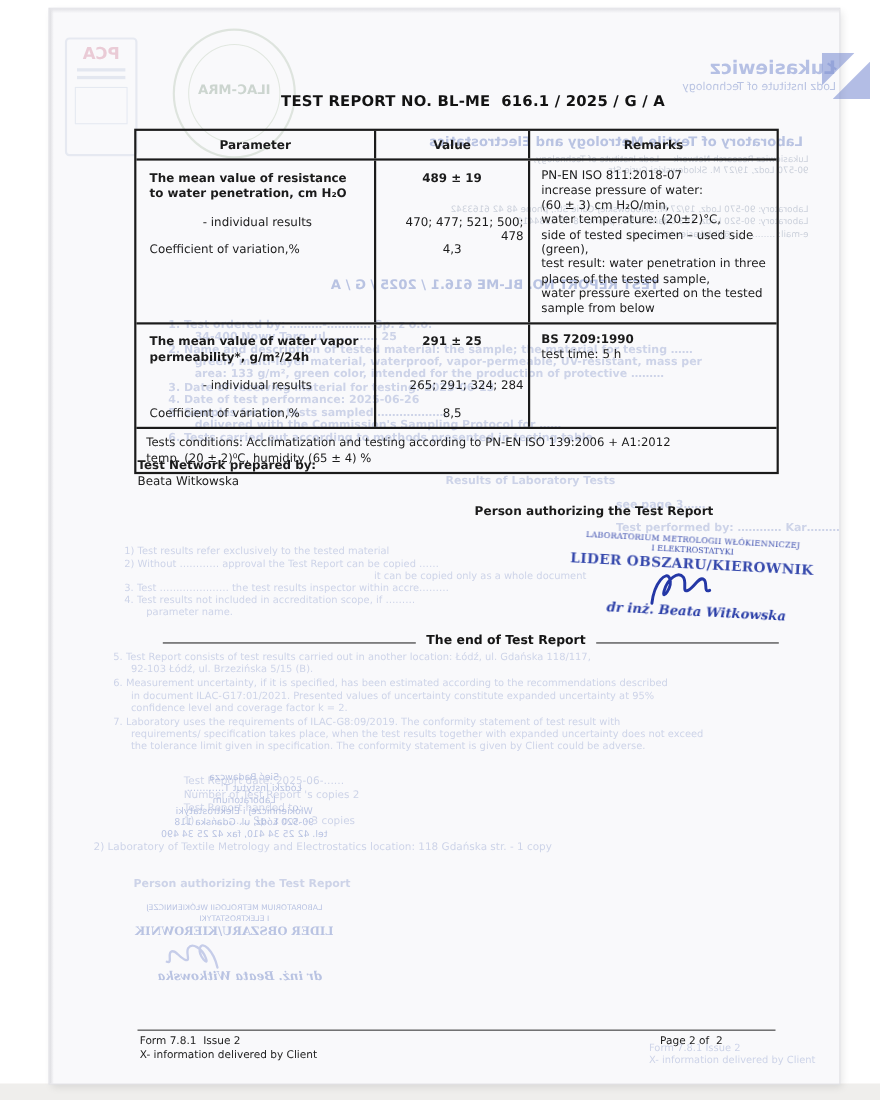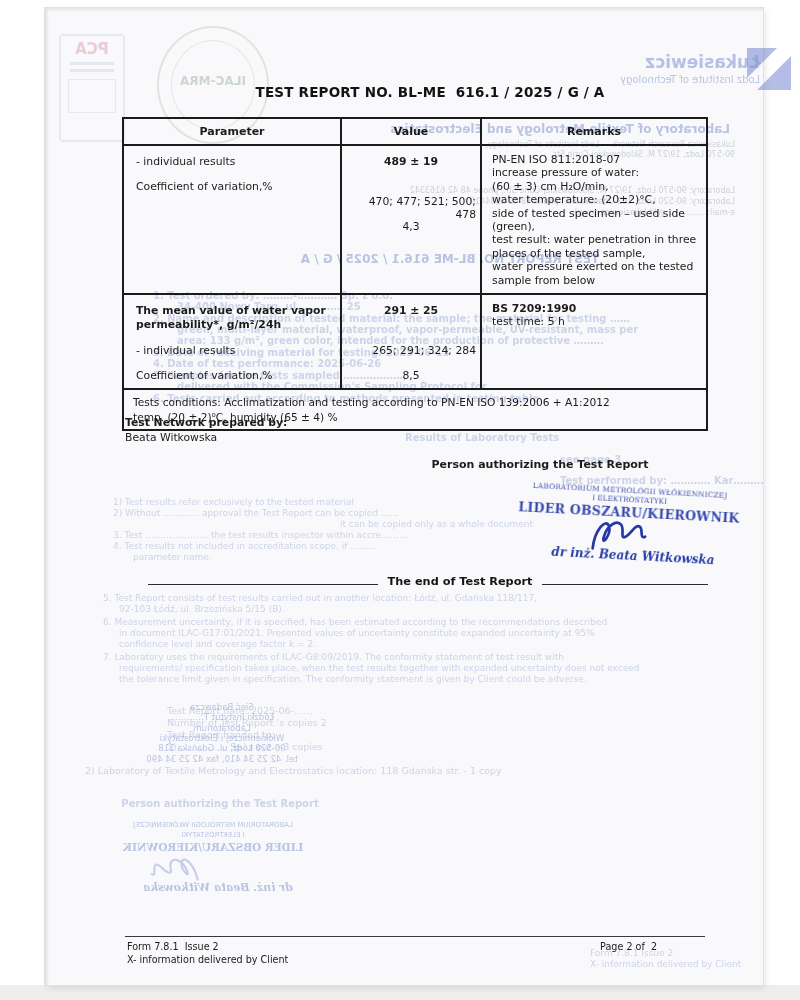--- a/index.html
+++ b/index.html
@@ -52,21 +52,21 @@
   .thead,.trow{display:grid;grid-template-columns:218px 140px auto;box-sizing:border-box;}
   .thead{border-bottom:2px solid #1b1b1b;}
   .trow{border-bottom:2px solid #1b1b1b;}
   .trow:last-of-type{border-bottom:none;}
   .hc{font-weight:700;font-size:11px;text-align:center;padding:6px 4px;box-sizing:border-box;}
   .c1,.c2{border-right:2px solid #1b1b1b;}
   .cell{box-sizing:border-box;padding:9px 8px 6px 12px;}
   .cellv{box-sizing:border-box;padding:9px 4px 6px 4px;}
   .cellr{box-sizing:border-box;padding:7px 8px 6px 10px;}
   .pmain{font-weight:700;white-space:pre-line;height:40px;font-size:10.8px;line-height:1.3;}
-  .psub1{height:25px;font-size:10.8px;}
+  .psub1{height:25px;font-size:10.8px;text-align:center;}
   .psub2{font-size:10.8px;}
   .vmain{font-weight:700;height:40px;text-align:center;font-size:10.8px;}
   .vsub1{height:25px;text-align:right;font-size:10.8px;}
   .vsub2{text-align:center;font-size:10.8px;}
   .rstd{font-weight:700;font-size:10.8px;}
   .rstd:empty{display:none;}
   .rtxt{font-size:10.8px;line-height:13.4px;white-space:pre-line;}
   .cond{grid-column:1 / -1;padding:5px 9px;font-size:10.6px;line-height:14.5px;white-space:pre-line;box-sizing:border-box;}
   .cond b{font-weight:400;}
   .prep{position:absolute;left:80px;top:408px;z-index:2;font-size:10.8px;line-height:14.5px;}
@@ -124,20 +124,22 @@
 
     <div class="ttable">
       <div class="thead">
         <div class="hc c1">Parameter</div>
         <div class="hc c2">Value</div>
         <div class="hc">Remarks</div>
       </div>
 
       <div class="trow">
         <div class="cell c1">
+          <div class="pmain">The mean value of resistance
+to water penetration, cm H₂O</div>
           <div class="psub1">- individual results</div>
           <div class="psub2">Coefficient of variation,%</div>
         </div>
         <div class="cellv c2">
           <div class="vmain">489 ± 19</div>
           <div class="vsub1">470; 477; 521; 500; 478</div>
           <div class="vsub2">4,3</div>
         </div>
         <div class="cellr">
 

